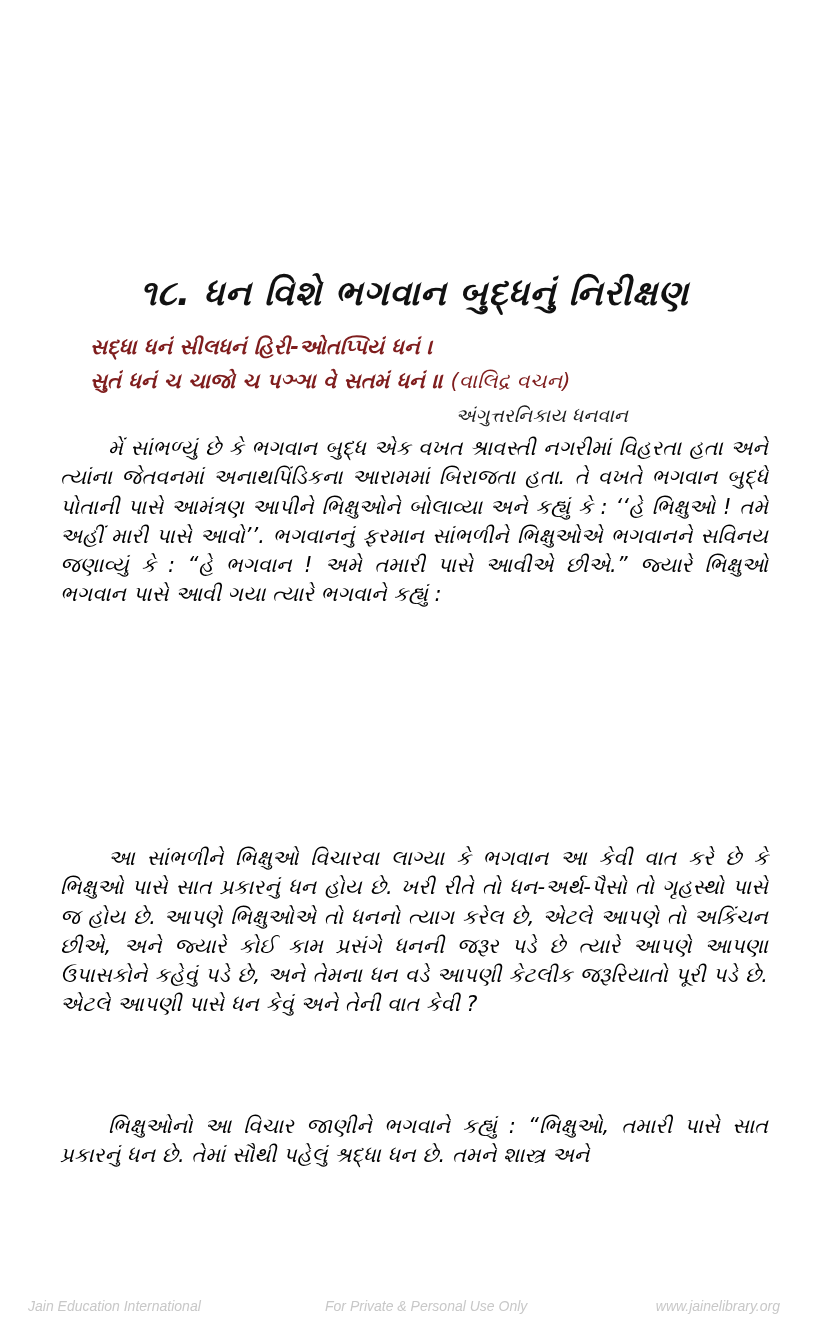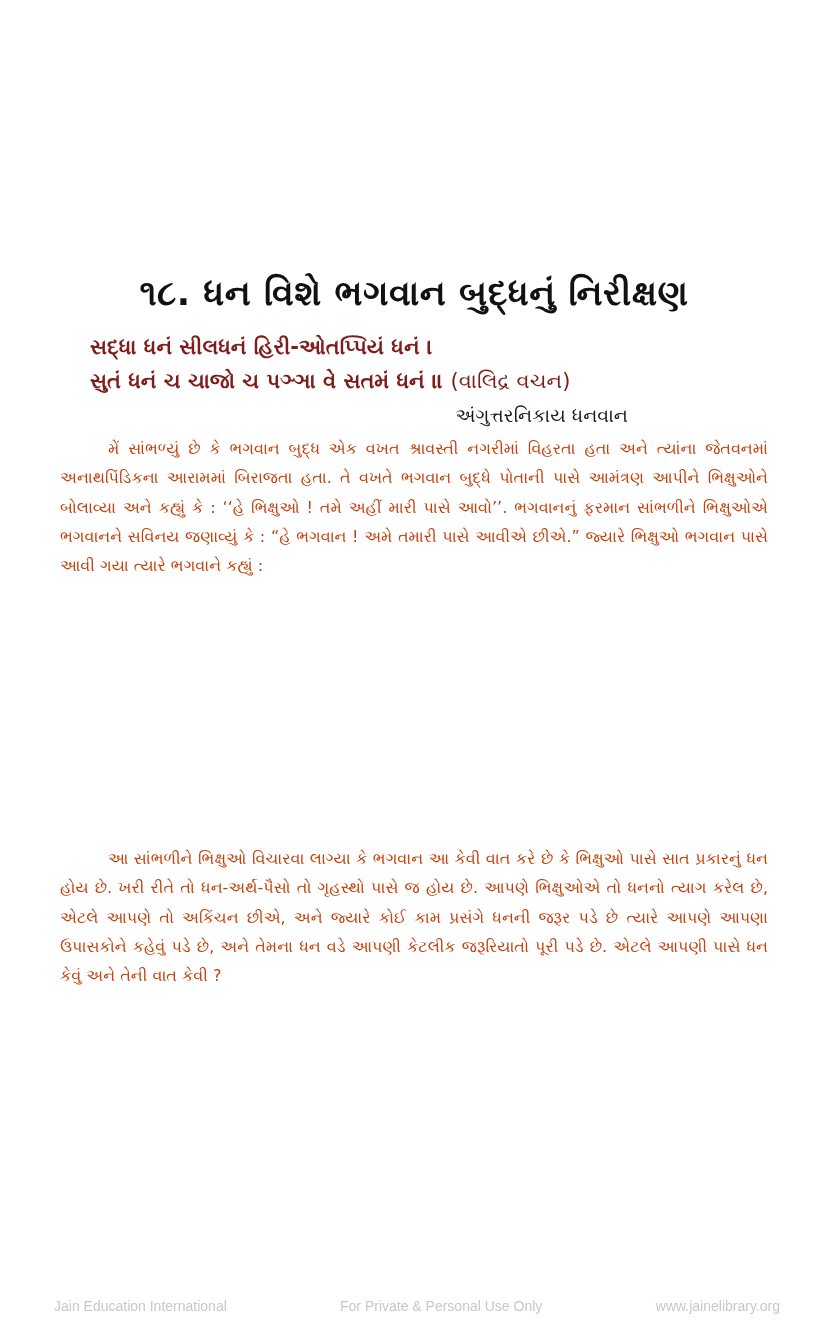--- a/index.html
+++ b/index.html
@@ -14,20 +14,21 @@
       overflow: hidden;
       color: #1a1a1a;
       font-family: "DejaVu Sans", "Liberation Sans", sans-serif;
     }
     .page {
       position: absolute;
       left: 0;
       top: 0;
       width: 688px;
       height: 1338px;
+      font-style: italic;
     }
     .chapter-title {
       position: absolute;
       top: 244px;
       left: 0;
       width: 828px;
       text-align: center;
       font-size: 35px;
       font-weight: bold;
       letter-spacing: 0.5px;
@@ -53,24 +54,24 @@
       top: 398px;
       right: 60px;
       font-size: 19px;
       line-height: 34px;
       color: #1a1a1a;
     }
     .body-text {
       position: absolute;
       left: 60px;
       width: 708px;
-      font-size: 16px;
+      font-size: 21px;
       line-height: 29.3px;
       text-align: justify;
-      color: #c2410c;
+      color: #000000;
     }
     .para {
       margin: 0;
       text-indent: 48px;
       text-align: justify;
       text-align-last: left;
     }
     .p1 { top: 434px; }
     .p2 { top: 668px; }
     .p3 { top: 844px; }
@@ -82,22 +83,22 @@
       width: 828px;
       height: 20px;
       font-family: "Liberation Sans", sans-serif;
       font-size: 14px;
       color: #c8c8c8;
     }
     .footer span {
       position: absolute;
       top: 0;
     }
-    .footer .f-left { left: 54px; }
-    .footer .f-center { left: 340px; }
+    .footer .f-left { left: 28px; }
+    .footer .f-center { left: 325px; }
     .footer .f-right { right: 48px; }
   </style>
 </head>
 <body>
 
 <div class="page">
 
   <h1 class="chapter-title">૧૮. ધન વિશે ભગવાન બુદ્ધનું નિરીક્ષણ</h1>
 
   <div class="verse verse-line-1">
@@ -109,20 +110,23 @@
   </div>
 
   <div class="source">અંગુત્તરનિકાય ધનવાન</div>
 
   <div class="body-text p1">
     <p class="para">મેં સાંભળ્યું  છે કે ભગવાન બુદ્ધ એક વખત શ્રાવસ્તી નગરીમાં વિહરતા હતા અને ત્યાંના જેતવનમાં અનાથપિંડિકના આરામમાં બિરાજતા હતા. તે વખતે ભગવાન બુદ્ધે પોતાની પાસે આમંત્રણ આપીને ભિક્ષુઓને બોલાવ્યા અને કહ્યું કે : ‘‘હે ભિક્ષુઓ ! તમે અહીં મારી પાસે આવો’’. ભગવાનનું ફરમાન સાંભળીને ભિક્ષુઓએ ભગવાનને સવિનય જણાવ્યું કે : “હે ભગવાન ! અમે તમારી પાસે આવીએ છીએ.” જ્યારે ભિક્ષુઓ ભગવાન પાસે આવી ગયા ત્યારે ભગવાને કહ્યું :</p>
   </div>
   <div class="body-text p3">
     <p class="para">આ સાંભળીને ભિક્ષુઓ વિચારવા લાગ્યા કે ભગવાન આ કેવી વાત કરે છે કે ભિક્ષુઓ પાસે સાત પ્રકારનું ધન હોય છે. ખરી રીતે તો ધન-અર્થ-પૈસો તો ગૃહસ્થો પાસે જ હોય છે. આપણે ભિક્ષુઓએ તો ધનનો ત્યાગ કરેલ છે, એટલે આપણે તો અકિંચન છીએ, અને જ્યારે કોઈ કામ પ્રસંગે ધનની જરૂર પડે છે ત્યારે આપણે આપણા ઉપાસકોને કહેવું પડે છે, અને તેમના ધન વડે આપણી કેટલીક જરૂરિયાતો પૂરી પડે છે. એટલે આપણી પાસે ધન કેવું અને તેની વાત કેવી ?</p>
   </div>
+  <div class="body-text p4">
+    <p class="para">ભિક્ષુઓનો આ વિચાર જાણીને ભગવાને કહ્યું : “ભિક્ષુઓ, તમારી પાસે સાત પ્રકારનું ધન છે. તેમાં સૌથી પહેલું શ્રદ્ધા ધન છે. તમને શાસ્ત્ર અને</p>
+  </div>
 
   <div class="footer">
     <span class="f-left">Jain Education International</span>
     <span class="f-center">For Private &amp; Personal Use Only</span>
     <span class="f-right">www.jainelibrary.org</span>
   </div>
 
 </div>
 
 </body></html>

